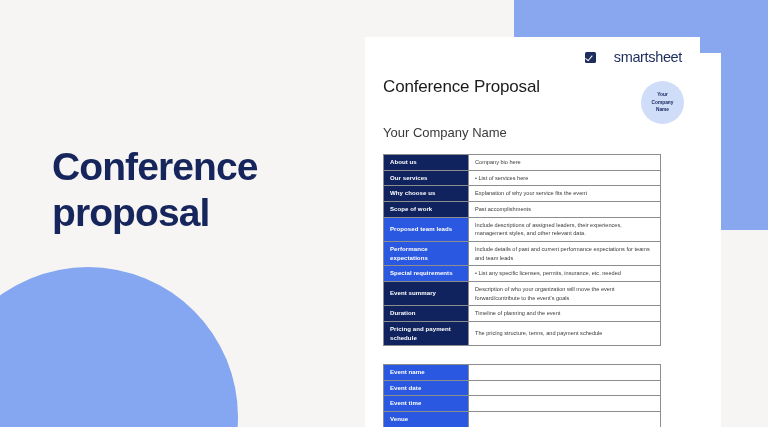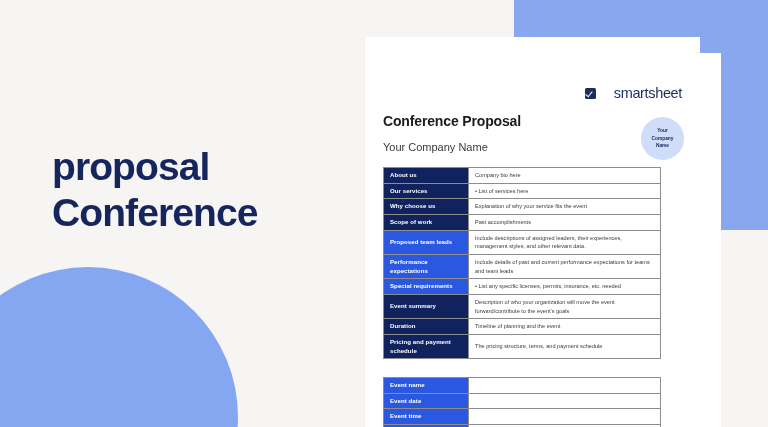--- a/index.html
+++ b/index.html
@@ -79,21 +79,20 @@
     padding: 13px 18px 0 18px;
   }
 
   
   .logo-row {
     display: flex;
     justify-content: flex-end;
     align-items: center;
     gap: 18px;
     height: 15px;
-    margin-top: 36px;
   }
   .logo-mark {
     width: 11px;
     height: 11px;
     background: #1c2d5e;
     border-radius: 1.5px;
     position: relative;
   }
   .logo-mark::after {
     content: "";
@@ -112,28 +111,28 @@
     letter-spacing: -0.35px;
     line-height: 1;
   }
 
   
   .doc-head {
     position: relative;
     margin-top: 12px;
   }
   .doc-title {
-    font-size: 14px;
-    font-weight: bold;
+    font-size: 17px;
+    font-weight: normal;
     color: #1b1b1b;
     letter-spacing: -0.15px;
   }
   .doc-subtitle {
-    margin-top: 12px;
-    font-size: 11px;
+    margin-top: 28px;
+    font-size: 13px;
     color: #3a3a3a;
   }
   .company-badge {
     position: absolute;
     right: -2px;
     top: 4px;
     width: 43px;
     height: 43px;
     border-radius: 50%;
     background: #cfddf8;
@@ -181,22 +180,22 @@
   }
   .val-empty { height: 12px; }
 </style>
 </head>
 <body>
 
 <div class="bg-blob-topright"></div>
 <div class="bg-circle-bottomleft"></div>
 
 <div class="headline">
+  <span>Conference</span>
   <span>proposal</span>
-  <span>Conference</span>
 </div>
 
 <div class="doc-stack">
   <div class="page-back"></div>
 
   <div class="page-front">
 
     <div class="logo-row">
       <span class="logo-mark"></span>
       <span class="logo-word">smartsheet</span>

